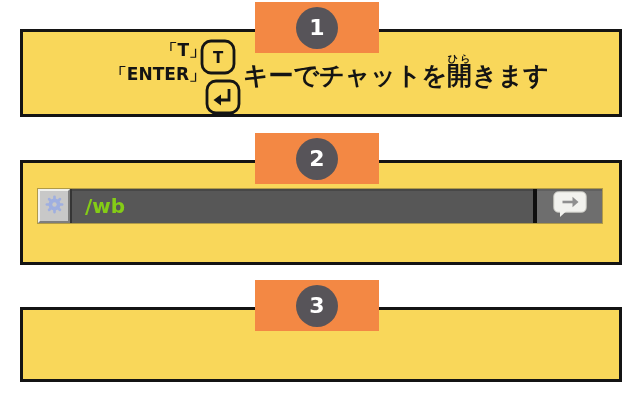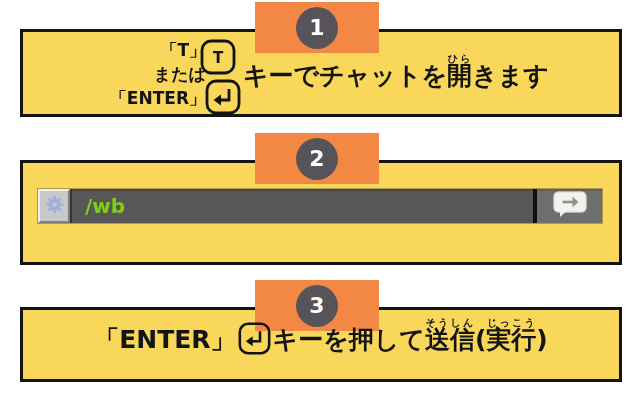--- a/index.html
+++ b/index.html
@@ -96,21 +96,20 @@
 
 <div class="stage">
 
   <div class="tab" id="tab-1">
     <div class="num-circle">1</div>
   </div>
   <div class="panel" id="panel-1"></div>
 
   <div class="key-stack">
     <div>「T」</div>
-    <div>または</div>
     <div>「ENTER」</div>
   </div>
 
   <span class="key-icon" id="t-key">
     <svg width="36" height="36" viewBox="0 0 36 36">
       <rect x="2" y="2" width="32" height="32" rx="9" fill="none" stroke="#141414" stroke-width="2.8"></rect>
       <text x="18" y="24" text-anchor="middle" font-size="15" font-weight="bold" fill="#141414">T</text>
     </svg>
   </span>
 
@@ -164,23 +163,14 @@
         </span>
       </button>
     </div>
   </div>
 
   <div class="tab" id="tab-3">
     <div class="num-circle">3</div>
   </div>
   <div class="panel" id="panel-3"></div>
 
-  <div class="main-line-3">
-    <span>「ENTER」</span><span class="inline-key" style="display:inline-block;">
-      <svg width="33" height="33" viewBox="0 0 36 36">
-        <rect x="2" y="2" width="32" height="32" rx="9" fill="none" stroke="#141414" stroke-width="2.8"></rect>
-        <path d="M24 10 V 21 H 15" fill="none" stroke="#141414" stroke-width="2.8"></path>
-        <polygon points="16,15.5 8.5,21 16,26.5" fill="#141414"></polygon>
-      </svg>
-    </span><span>キーを押して<ruby>送信<rt>そうしん</rt></ruby>(<ruby>実行<rt>じっこう</rt></ruby>)</span>
-  </div>
 
 </div>
 
 </body></html>

